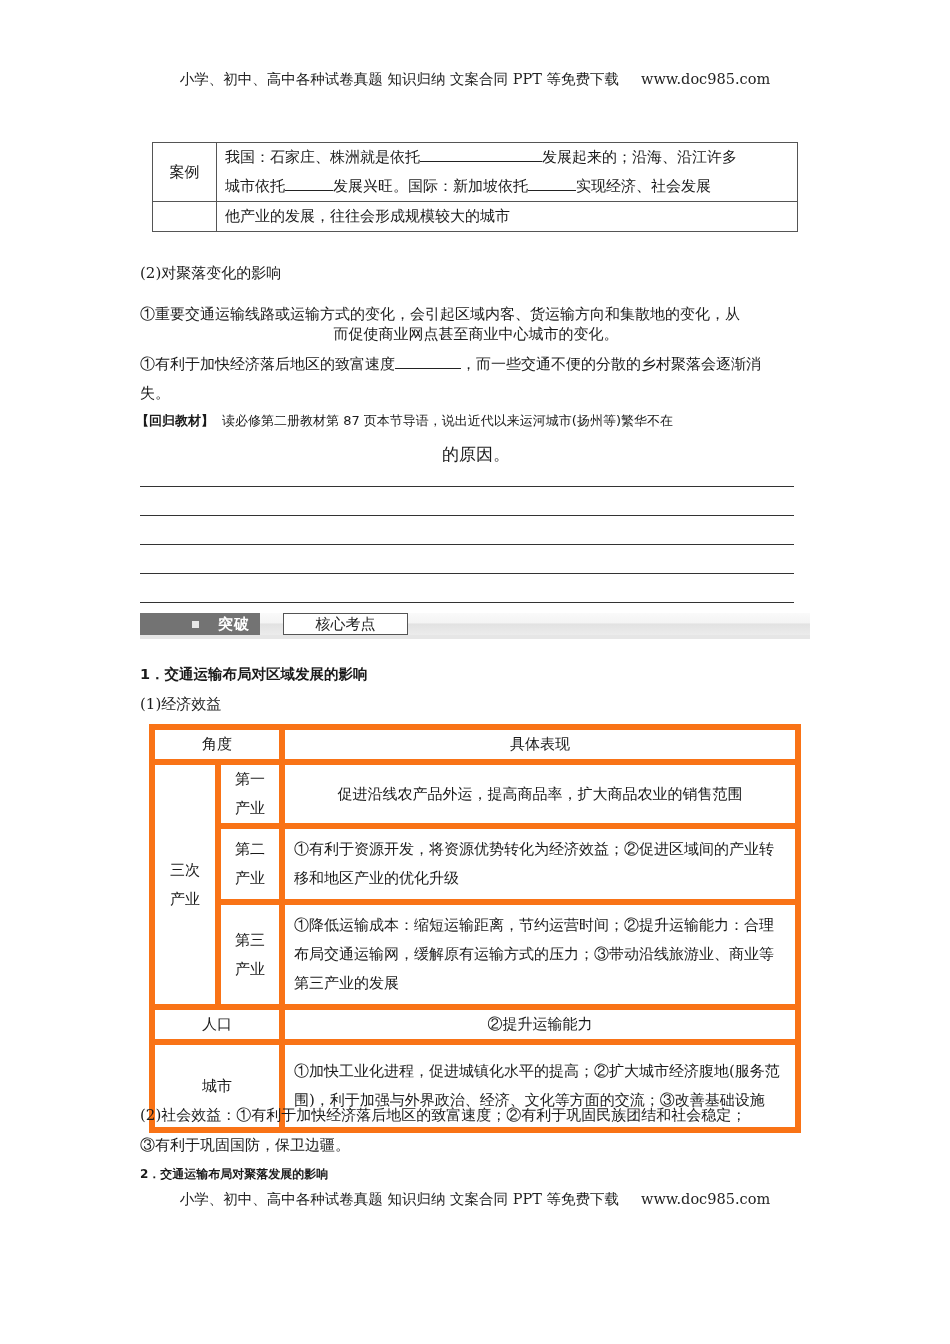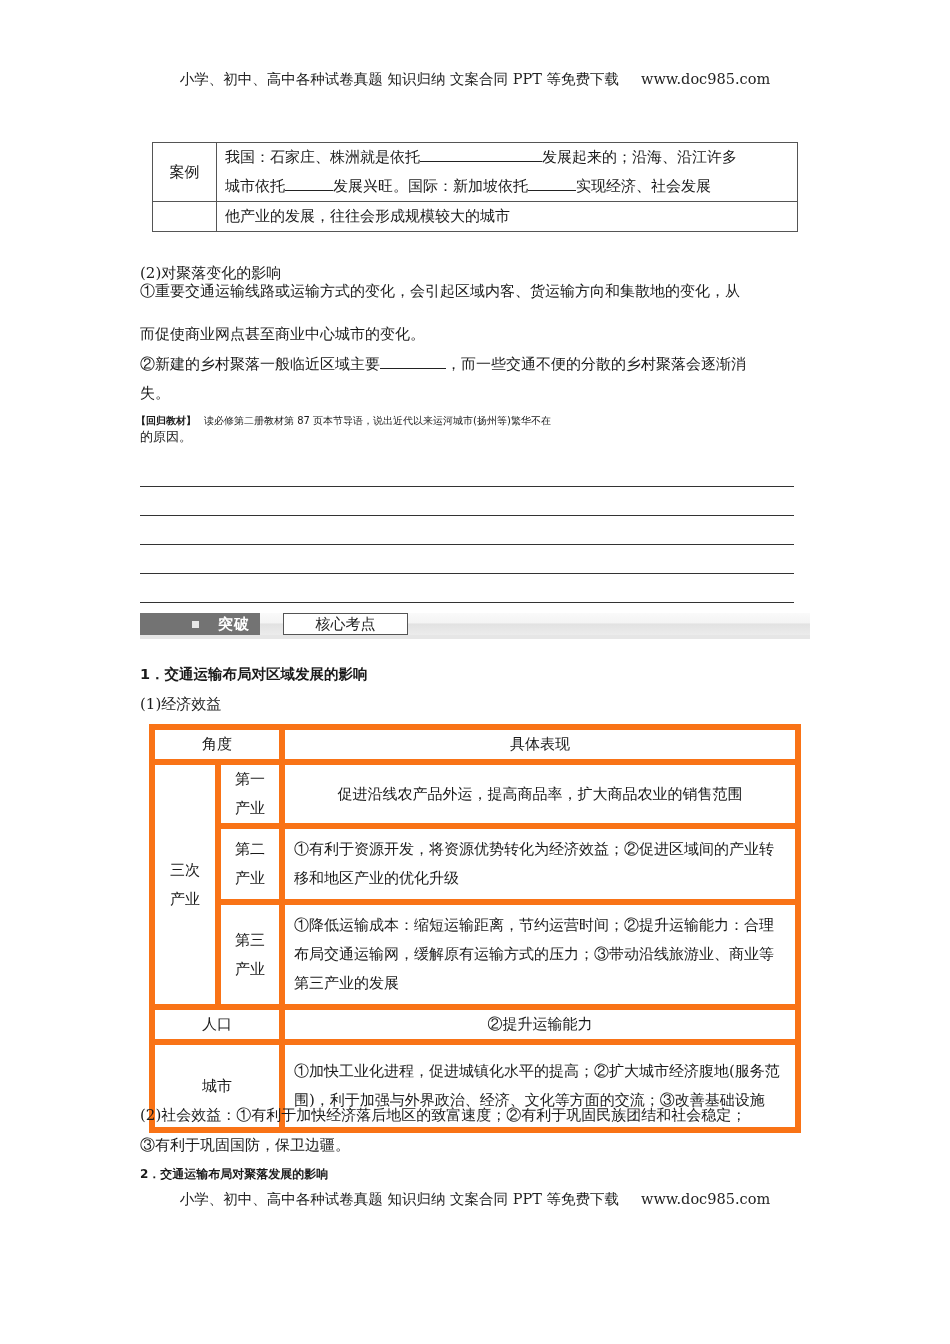--- a/index.html
+++ b/index.html
@@ -61,31 +61,31 @@
     </td>
   </tr>
   <tr>
     <td class="lab"></td>
     <td>他产业的发展，往往会形成规模较大的城市</td>
   </tr>
 </tbody>
   </table>
 
 <div class="abs para" style="top:258px;">(2)对聚落变化的影响</div>
-<div class="abs para" style="top:276px;">①重要交通运输线路或运输方式的变化，会引起区域内客、货运输方向和集散地的变化，从</div>
-<div class="abs para" style="top:319px;">而促使商业网点甚至商业中心城市的变化。</div>
+<div class="abs para" style="top:299px;">①重要交通运输线路或运输方式的变化，会引起区域内客、货运输方向和集散地的变化，从</div>
+<div class="abs para" style="top:319px;text-align:center;">而促使商业网点甚至商业中心城市的变化。</div>
 <div class="abs para" style="top:349px;">
-  <span>②新建的乡村聚落一般临近区域主要</span><span class="blank" style="width:66px;"></span><span>，而一些交通不便的分散的乡村聚落会逐渐消</span>
+  <span>①有利于加快经济落后地区的致富速度</span><span class="blank" style="width:66px;"></span><span>，而一些交通不便的分散的乡村聚落会逐渐消</span>
 </div>
 <div class="abs para" style="top:378px;">失。</div>
 
-<div class="abs para sans" style="top:406px; left:136px; font-size:10px;">
+<div class="abs para sans" style="top:406px; left:136px; font-size:13px;">
   <span class="bold">【回归教材】</span><span style="margin-left:8px;">读必修第二册教材第 87 页本节导语，说出近代以来运河城市(扬州等)繁华不在</span>
 </div>
-<div class="abs para sans" style="top:422px; font-size:13px;">的原因。</div>
+<div class="abs para sans" style="top:439px; font-size:17px;text-align:center;">的原因。</div>
 
 <div class="abs answer-line" style="top:486px;"></div>
 <div class="abs answer-line" style="top:515px;"></div>
 <div class="abs answer-line" style="top:544px;"></div>
 <div class="abs answer-line" style="top:573px;"></div>
 <div class="abs answer-line" style="top:602px;"></div>
 
 <div class="abs sec-bar">
   <div class="bg"></div>
   <div class="under"></div>

